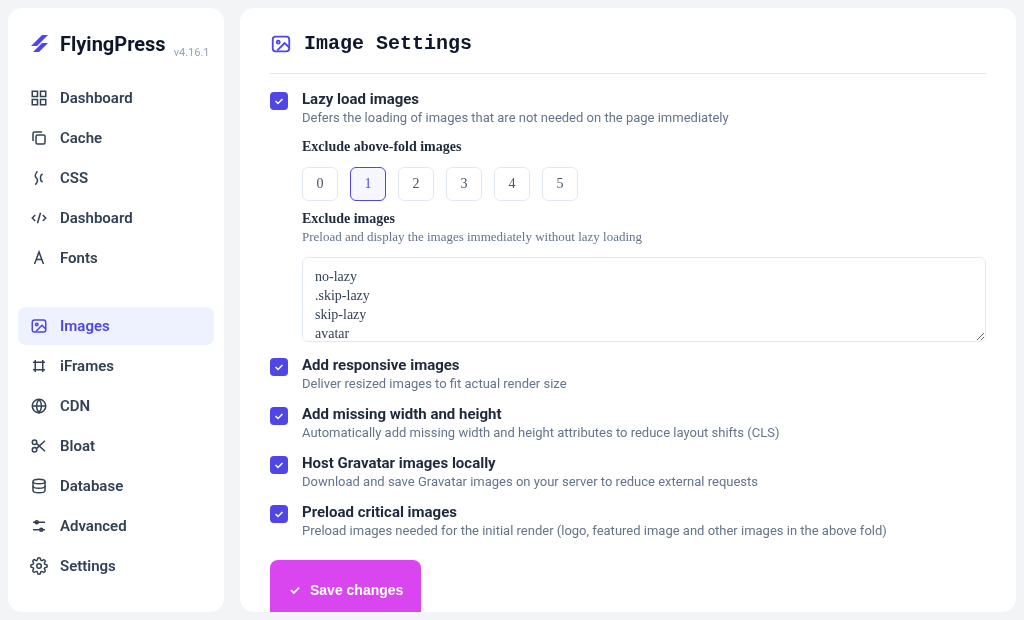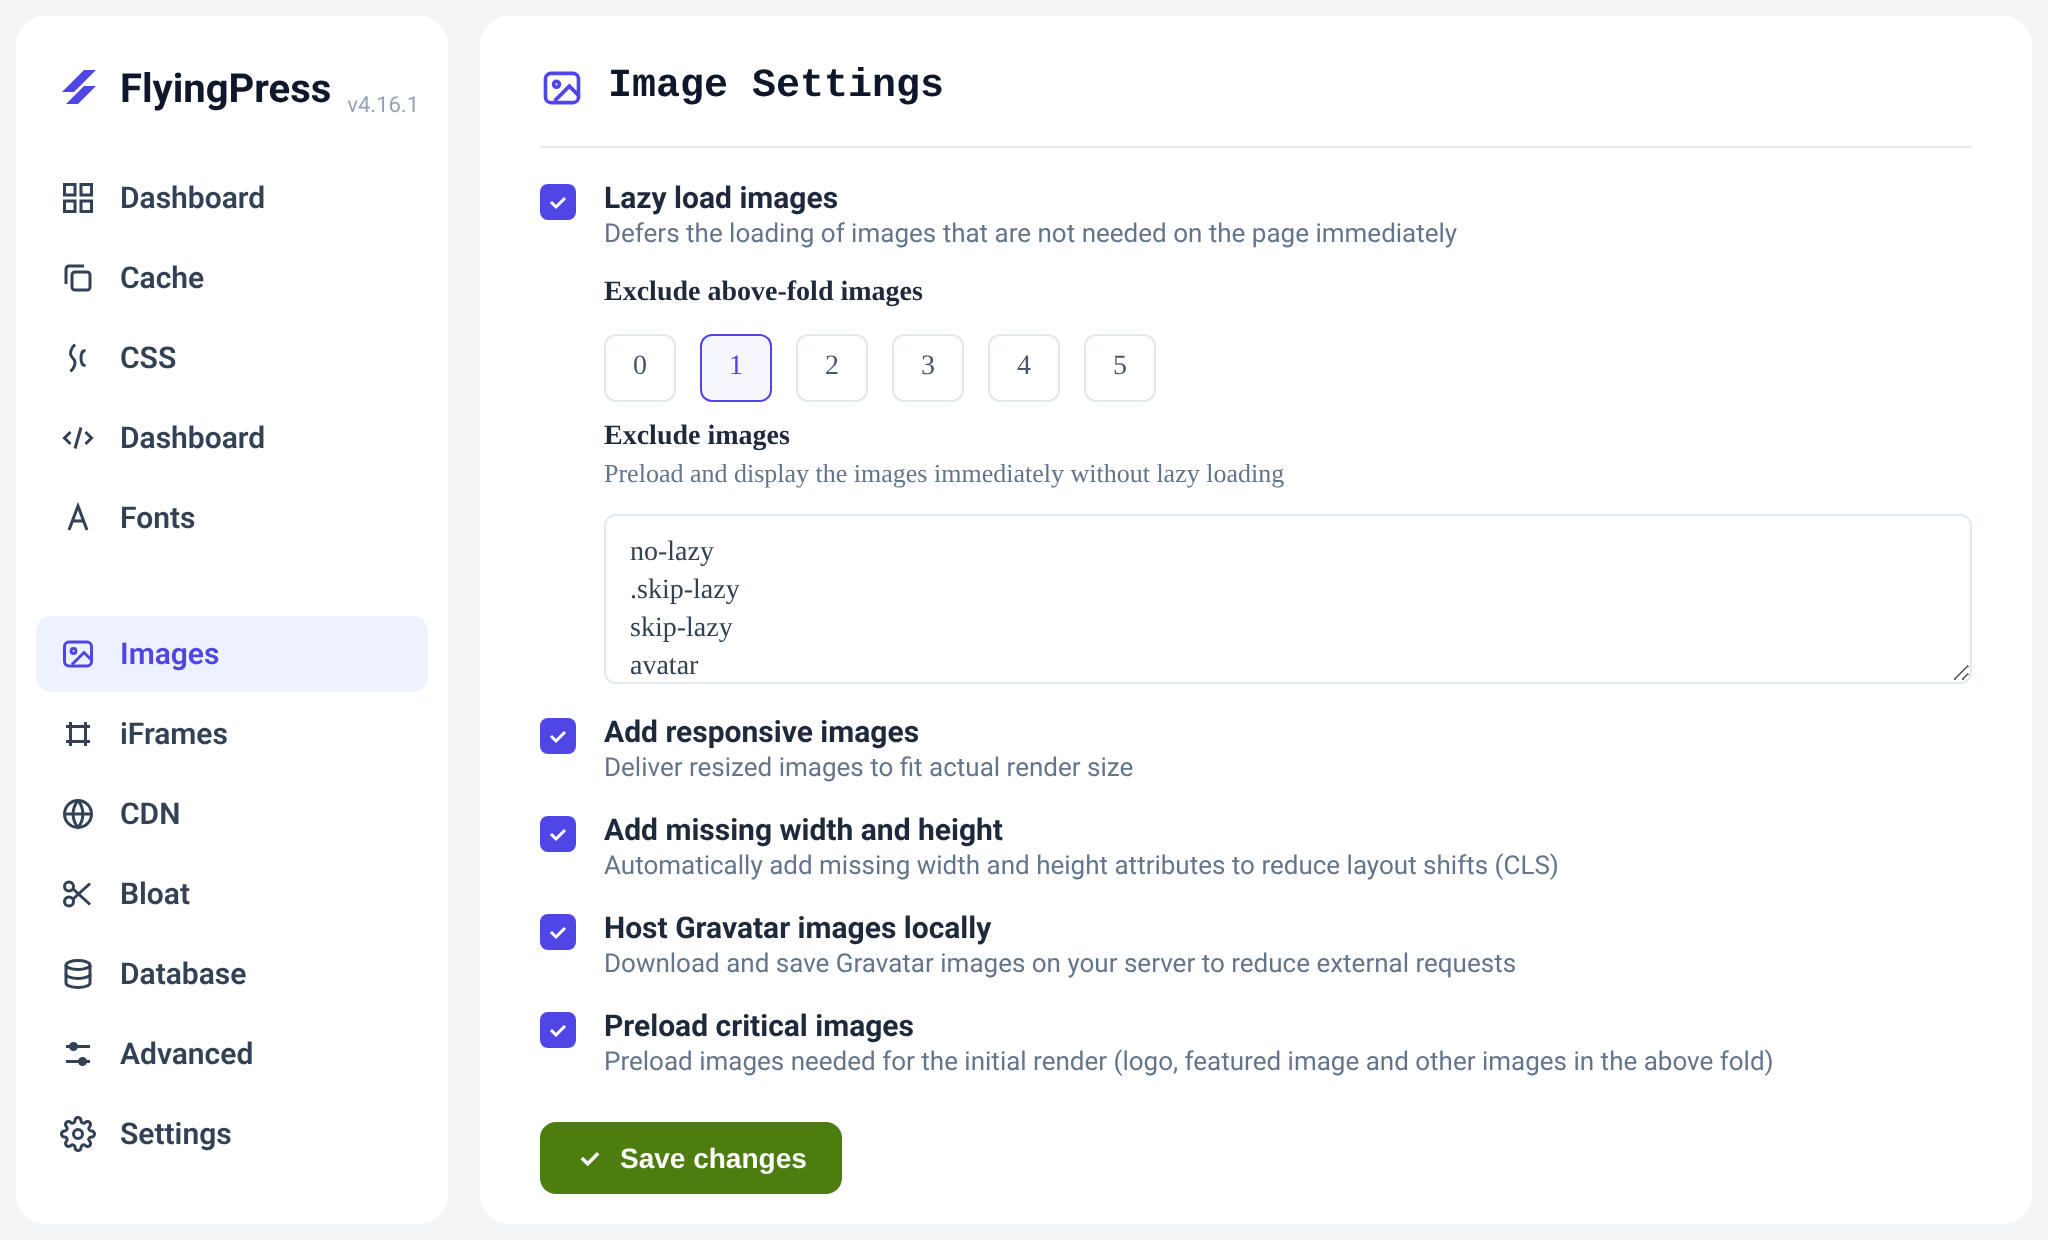--- a/index.html
+++ b/index.html
@@ -118,25 +118,25 @@
   padding:10px 12px;
   font-family:inherit;
   font-size:14px;
   color:#334155;
   height:85px;
   resize:vertical;
   line-height:1.35;
 }
 .save-btn {
   margin-top:8px;
-  background:#4d7c0f;
+  background:#d946ef;
   color:#fff;
   border:none;
   border-radius:8px;
-  padding:10px 18px;
+  padding:22px 18px;
   font-size:14px;
   font-weight:600;
   display:inline-flex;
   align-items:center;
   gap:8px;
   cursor:pointer;
 }
 .save-btn svg { width:14px; height:14px; stroke:#fff; stroke-width:3; fill:none; }
 </style>
 </head>

